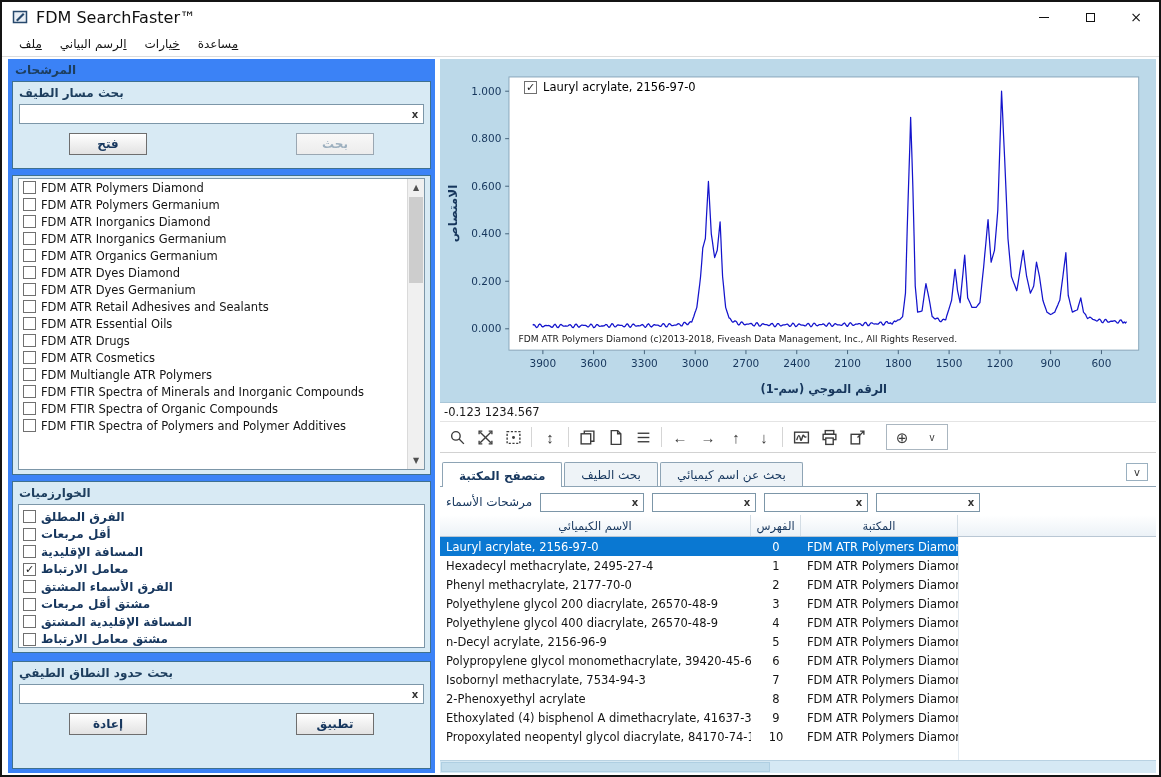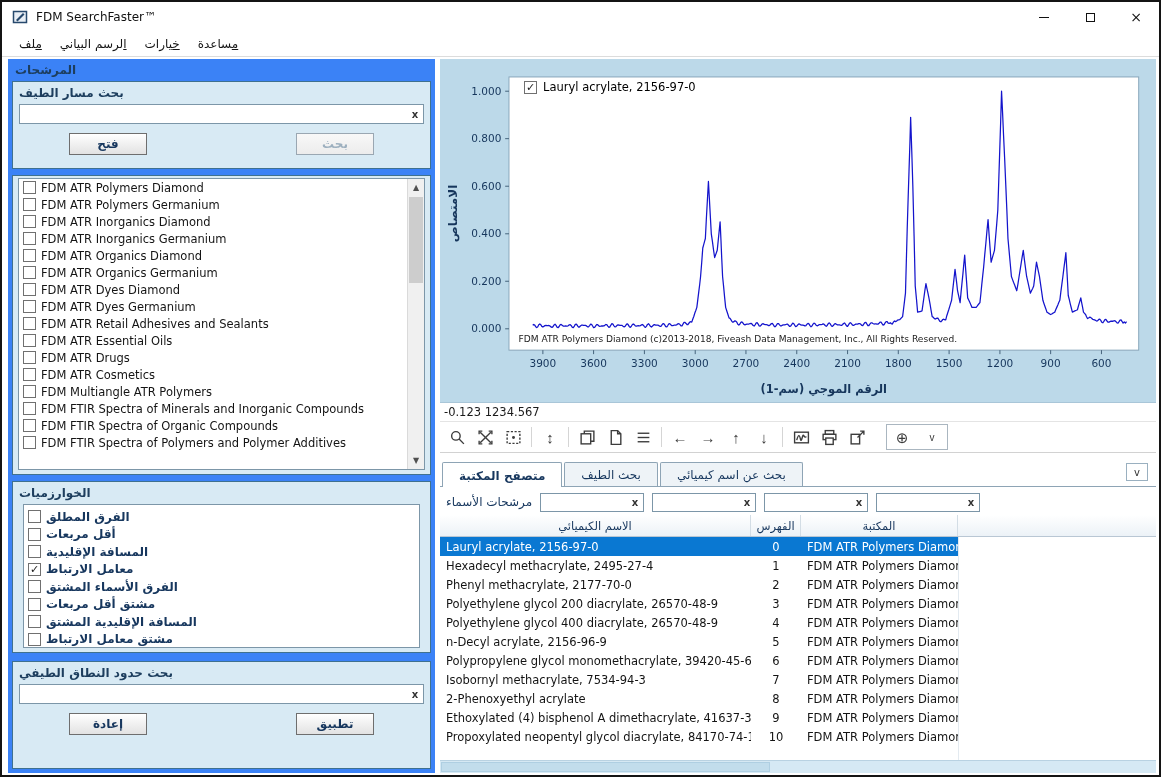--- a/index.html
+++ b/index.html
@@ -6,21 +6,21 @@
   *{box-sizing:border-box;margin:0;padding:0}
   html,body{background:#fff}
   body{font-family:"DejaVu Sans","Liberation Sans",sans-serif;font-size:12px;color:#111}
   svg{font-family:"DejaVu Sans","Liberation Sans",sans-serif}
 
   .window{width:1161px;height:777px;border:2px solid #141414;background:#fff;display:flex;flex-direction:column;overflow:hidden}
 
   
   .titlebar{height:30px;display:flex;align-items:center;background:#fff;flex:none}
   .app-icon{width:16px;height:16px;margin:0 8px 0 10px;flex:none;display:flex}
-  .title{font-size:12px;color:#101010}
+  .title{font-size:16px;color:#101010}
   .win-btns{margin-left:auto;display:flex;height:100%}
   .win-btn{width:46px;height:100%;display:flex;align-items:center;justify-content:center;color:#111;font-size:14px}
   .min-glyph{width:10px;height:1px;background:#111;display:block}
   .max-glyph{width:9px;height:9px;border:1px solid #111;display:block}
 
   
   .menubar{height:25px;display:flex;align-items:center;background:#fff;border-bottom:1px solid #dcdcdc;padding-left:8px;flex:none}
   .menu-item{display:inline-block;padding:4px 9px;font-size:12px;color:#151515;cursor:default}
   .menu-item::first-letter{text-decoration:underline}
 
@@ -46,21 +46,21 @@
   .btn.disabled{color:#9DB0BF;border-color:#9aa7b2;background:linear-gradient(#f8f8f8,#ececec)}
 
   .list-wrap{flex:1;background:#fff;border:1px solid #7C96A8;margin:0 1px 2px;position:relative;overflow:hidden;padding-right:17px}
   .lib-item{height:17px;display:flex;align-items:center;gap:5px;padding-left:4px;font-size:11.5px;color:#141414;white-space:nowrap}
   .checkbox{width:13px;height:13px;border:1px solid #707070;background:#fff;flex:none;font-size:11px;line-height:11px;text-align:center;color:#1b1b1b;font-weight:bold}
   .vscroll{position:absolute;right:0;top:0;bottom:0;width:17px;background:#F0F0F0;border-left:1px solid #dadada}
   .vs-btn{position:absolute;left:0;right:0;height:17px;font-size:8px;color:#505050;text-align:center;line-height:17px}
   .vs-btn.up{top:0}.vs-btn.down{bottom:0}
   .vs-thumb{position:absolute;left:1px;right:1px;top:18px;height:86px;background:#CDCDCD}
 
-  .algo-box{flex:1;background:#fff;border:1px solid #7C96A8;margin:0 6px 2px;padding:3px 4px;overflow:hidden}
+  .algo-box{flex:1;background:#fff;border:1px solid #7C96A8;margin:0 1px 2px;padding:3px 4px;overflow:hidden}
   .algo-item{height:17.5px;display:flex;align-items:center;gap:5px;font-size:12px;font-weight:bold;color:#17375E;white-space:nowrap}
 
   
   .right-panel{flex:1;min-width:0;display:flex;flex-direction:column;overflow:hidden}
 
   .chart-area{height:344px;flex:none;background:#BCD9E9;position:relative;padding:2px;border-bottom:1px solid #a9c6d8}
   .chart-area svg{position:absolute;left:2px;top:2px;right:2px;bottom:2px;width:calc(100% - 4px);height:calc(100% - 4px)}
   .tick{font-size:11px;fill:#16365C}
   .axis-title{font-size:12px;fill:#16365C;font-weight:bold}
   .copyright{font-size:9.5px;fill:#222}
@@ -164,24 +164,20 @@
                 <span class="checkbox"></span>
                 <span class="lib-label">FDM ATR Polymers Germanium</span>
               </div>
               <div class="lib-item">
                 <span class="checkbox"></span>
                 <span class="lib-label">FDM ATR Inorganics Diamond</span>
               </div>
               <div class="lib-item">
                 <span class="checkbox"></span>
                 <span class="lib-label">FDM ATR Inorganics Germanium</span>
-              </div>
-              <div class="lib-item">
-                <span class="checkbox"></span>
-                <span class="lib-label">FDM ATR Organics Diamond</span>
               </div>
               <div class="lib-item">
                 <span class="checkbox"></span>
                 <span class="lib-label">FDM ATR Organics Germanium</span>
               </div>
               <div class="lib-item">
                 <span class="checkbox"></span>
                 <span class="lib-label">FDM ATR Dyes Diamond</span>
               </div>
               <div class="lib-item">

